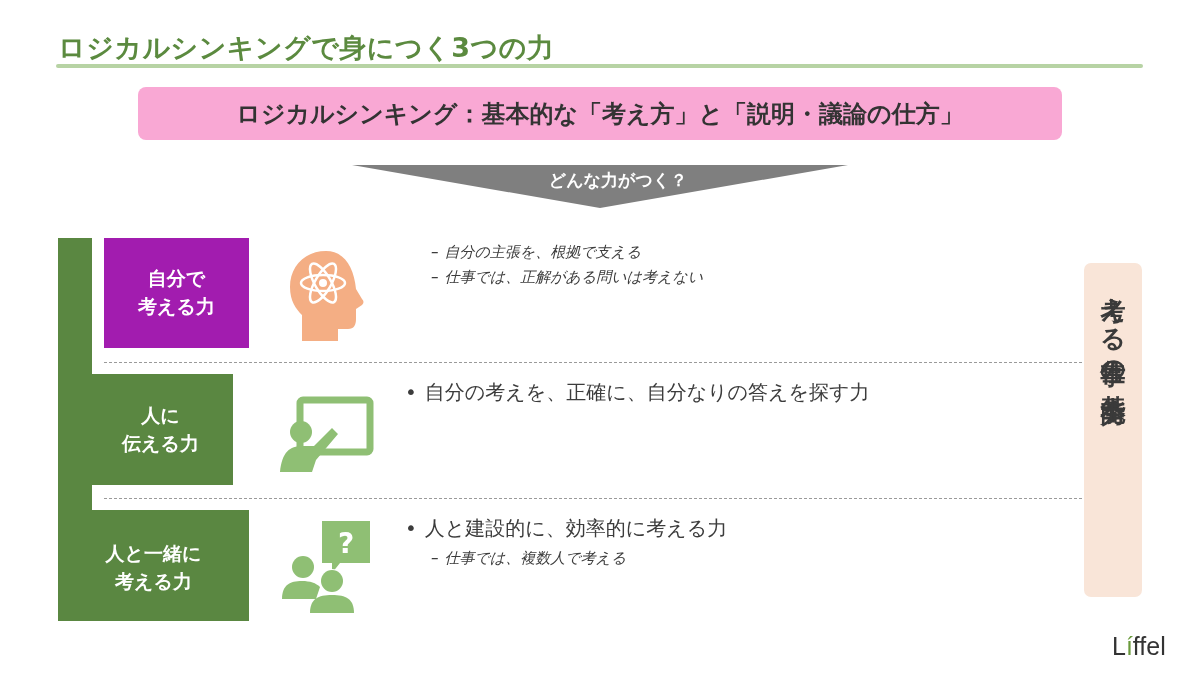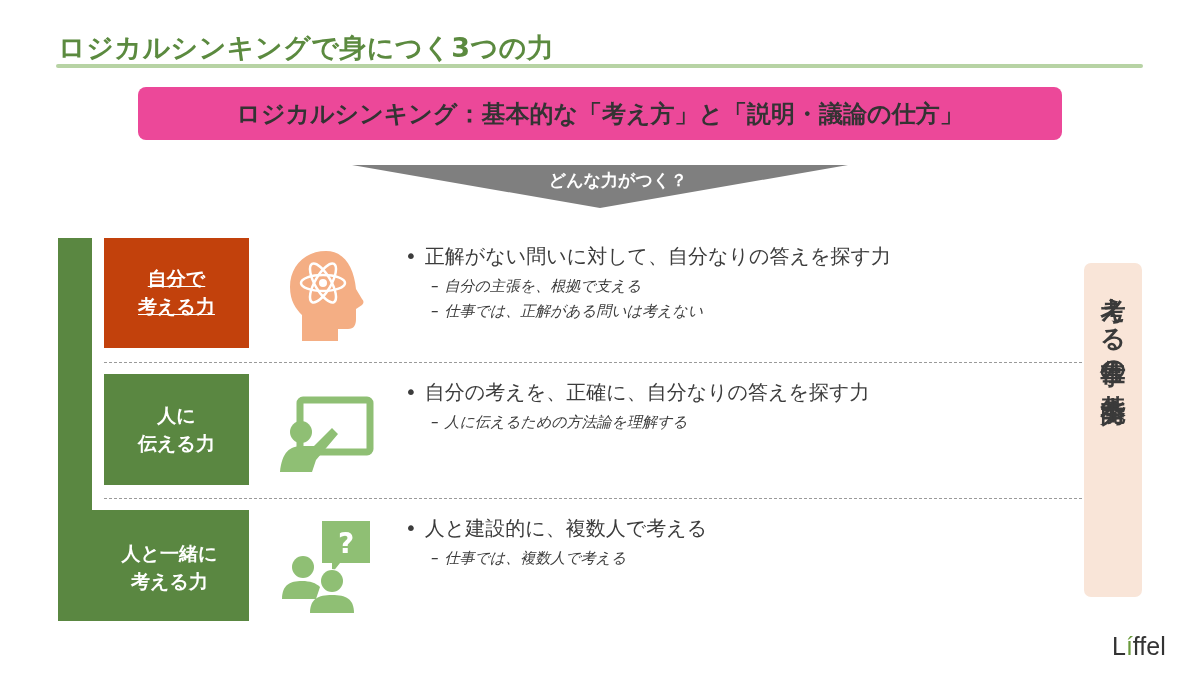--- a/index.html
+++ b/index.html
@@ -2,32 +2,32 @@
 <html><head>
 <meta charset="utf-8">
 <style>
   * { box-sizing: border-box; margin: 0; padding: 0; }
   html, body { width: 1200px; height: 675px; background: #ffffff; overflow: hidden; }
   body { position: relative; font-family: "DejaVu Sans", "Liberation Sans", sans-serif; color: #3a3a3a; }
 
   .title { position: absolute; left: 58px; top: 18px; font-size: 27px; font-weight: bold; color: #5b8a3f; letter-spacing: 0.5px; margin-top: 12px; }
   .title-rule { position: absolute; left: 56px; top: 64px; width: 1087px; height: 4px; background: #b7d3a4; border-radius: 2px; }
 
-  .header-box { position: absolute; left: 138px; top: 87px; width: 924px; height: 53px; background: #ec4899; border-radius: 8px; display: flex; align-items: center; justify-content: center; font-size: 24px; font-weight: bold; color: #333333; }
+  .header-box { position: absolute; left: 138px; top: 87px; width: 924px; height: 53px; background: #f9a8d4; border-radius: 8px; display: flex; align-items: center; justify-content: center; font-size: 24px; font-weight: bold; color: #333333; }
 
   .arrow { position: absolute; left: 352px; top: 165px; width: 496px; height: 43px; }
   .arrow-label { position: absolute; left: 370px; top: 169px; width: 496px; text-align: center; font-size: 17px; font-weight: bold; color: #ffffff; }
 
   .green-bracket-v { position: absolute; left: 58px; top: 238px; width: 34px; height: 383px; background: #5a8741; }
   .green-bracket-h { position: absolute; left: 58px; top: 510px; width: 191px; height: 111px; background: #5a8741; }
 
   .label-box { position: absolute; display: flex; align-items: center; justify-content: center; text-align: center; color: #ffffff; font-weight: bold; font-size: 19px; line-height: 1.45; white-space: pre-line; }
-  .label-1 { left: 104px; top: 238px; width: 145px; height: 110px; background: #c2410c; text-decoration: underline; }
-  .label-2 { left: 104px; top: 374px; width: 145px; height: 111px; background: #5a8741; }
-  .label-3 { left: 74px; top: 510px; width: 191px; height: 115px; background: transparent; }
+  .label-1 { left: 104px; top: 238px; width: 145px; height: 110px; background: #a21caf; }
+  .label-2 { left: 88px; top: 374px; width: 145px; height: 111px; background: #5a8741; }
+  .label-3 { left: 58px; top: 510px; width: 191px; height: 115px; background: transparent; }
 
   .divider { position: absolute; left: 104px; width: 1038px; border-top: 1px dashed #9a9a9a; }
   .div-1 { top: 362px; }
   .div-2 { top: 498px; }
 
   .icon { position: absolute; width: 100px; height: 100px; }
   .icon-1 { left: 276px; top: 243px; }
   .icon-2 { left: 276px; top: 380px; }
   .icon-3 { left: 276px; top: 515px; }
 
@@ -92,32 +92,30 @@
   <path d="M46 6 L94 6 L94 48 L64 48 L56 58 L56 48 L46 48 Z" fill="#8fbf74"></path>
   <text x="70" y="38" font-size="28" font-weight="bold" fill="#ffffff" text-anchor="middle" font-family="DejaVu Sans, sans-serif">?</text>
   <circle cx="27" cy="52" r="11" fill="#8fbf74"></circle>
   <path d="M6 84 C6 70 14 66 26 66 C34 66 40 68 44 72 L40 84 Z" fill="#8fbf74"></path>
   <circle cx="56" cy="66" r="12" fill="#ffffff"></circle>
   <circle cx="56" cy="66" r="11" fill="#8fbf74"></circle>
   <path d="M34 98 C34 84 42 80 56 80 C70 80 78 84 78 98 Z" fill="#8fbf74"></path>
 </svg>
 
 <div class="text-block tb-1">
-  <div class="main">正解がない問いに対して、自分なりの答えを探す力</div>
   <div class="sub">自分の主張を、根拠で支える</div>
   <div class="sub">仕事では、正解がある問いは考えない</div>
 </div>
 
 <div class="text-block tb-2">
   <div class="main">自分の考えを、正確に、自分なりの答えを探す力</div>
-  <div class="sub">人に伝えるための方法論を理解する</div>
 </div>
 
 <div class="text-block tb-3">
-  <div class="main">人と建設的に、複数人で考える</div>
+  <div class="main">人と建設的に、効率的に考える力</div>
   <div class="sub">仕事では、複数人で考える</div>
 </div>
 
 <div class="side-box">
   <div class="side-text">考える仕事の基本能力</div>
 </div>
 
 <div class="logo"><span>L</span><span class="accent">í</span><span>ffel</span></div>
 
 </body></html>

